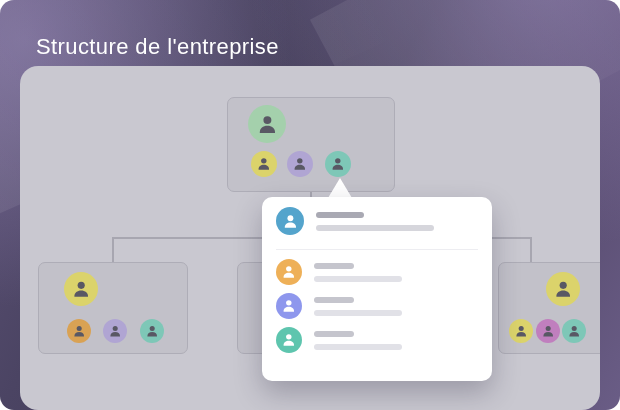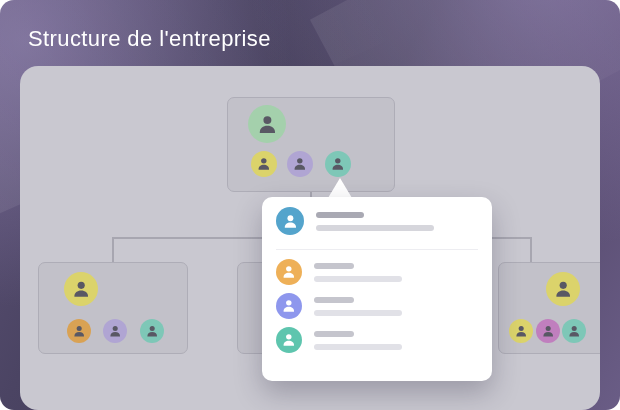--- a/index.html
+++ b/index.html
@@ -9,21 +9,21 @@
     background:
       radial-gradient(circle at 88% -12%, rgba(168,150,205,.55), rgba(168,150,205,0) 42%),
       radial-gradient(circle at 4% 10%, rgba(160,144,198,.45), rgba(160,144,198,0) 38%),
       linear-gradient(118deg,#5e5377 0%,#4b4463 26%,#413b55 52%,#55496c 76%,#6a5d86 100%);
   }
   .streak{position:absolute;pointer-events:none;}
   .streak.s1{left:-140px;top:-60px;width:520px;height:210px;transform:rotate(-24deg);
     background:linear-gradient(90deg,rgba(255,255,255,.09),rgba(255,255,255,0));}
   .streak.s2{left:330px;top:-90px;width:420px;height:190px;transform:rotate(-28deg);
     background:linear-gradient(90deg,rgba(255,255,255,.08),rgba(255,255,255,0));}
-  .title{position:absolute;left:28px;top:26px;margin:0;font-size:22px;font-weight:500;letter-spacing:.4px;}
+  .title{position:absolute;left:28px;top:26px;margin:8px;font-size:22px;font-weight:500;letter-spacing:.4px;}
   .panel{position:absolute;left:20px;top:66px;width:580px;height:344px;border-radius:18px;overflow:hidden;}
   .node{position:absolute;border:1px solid;border-radius:7px;box-sizing:border-box;}
   .cline{position:absolute;}
   .avatar{border-radius:50%;display:flex;align-items:center;justify-content:center;flex:0 0 auto;}
   .avatar.abs{position:absolute;}
   .avatar svg{width:60%;height:60%;display:block;}
   .popup{position:absolute;left:242px;top:131px;width:230px;height:184px;border-radius:10px;
     box-shadow:0 12px 28px rgba(35,32,58,.28);}
   .pointer{position:absolute;left:308px;top:112px;width:0;height:0;
     border-left:12px solid transparent;border-right:12px solid transparent;border-bottom:20px solid #fff;}

